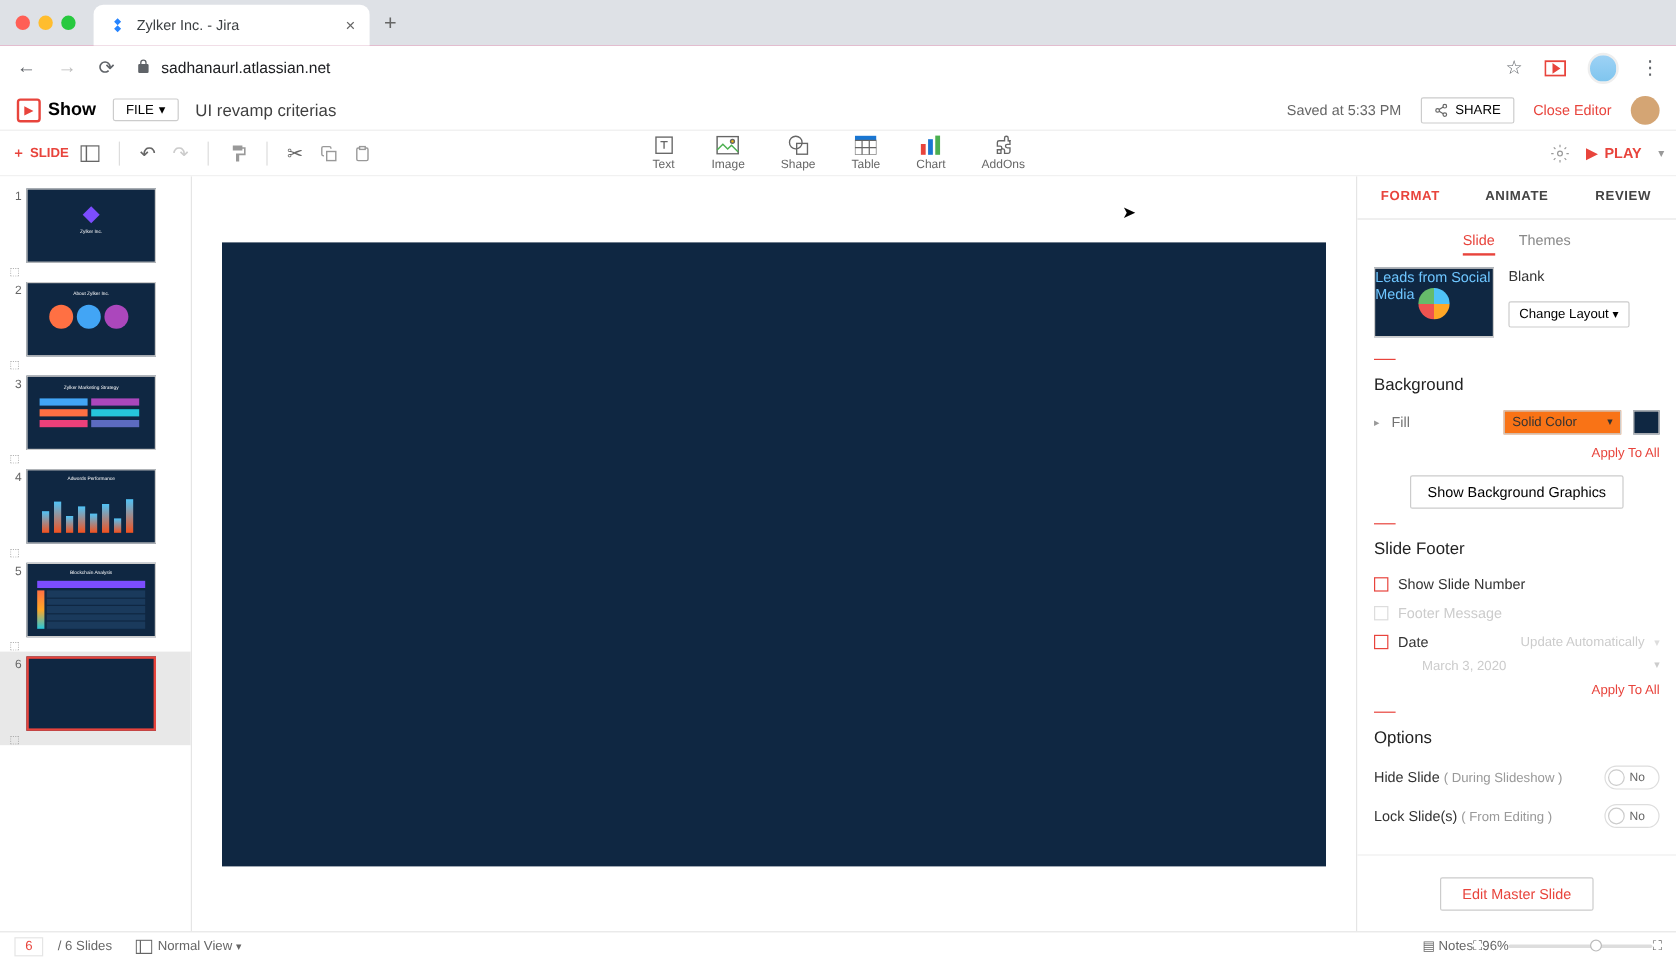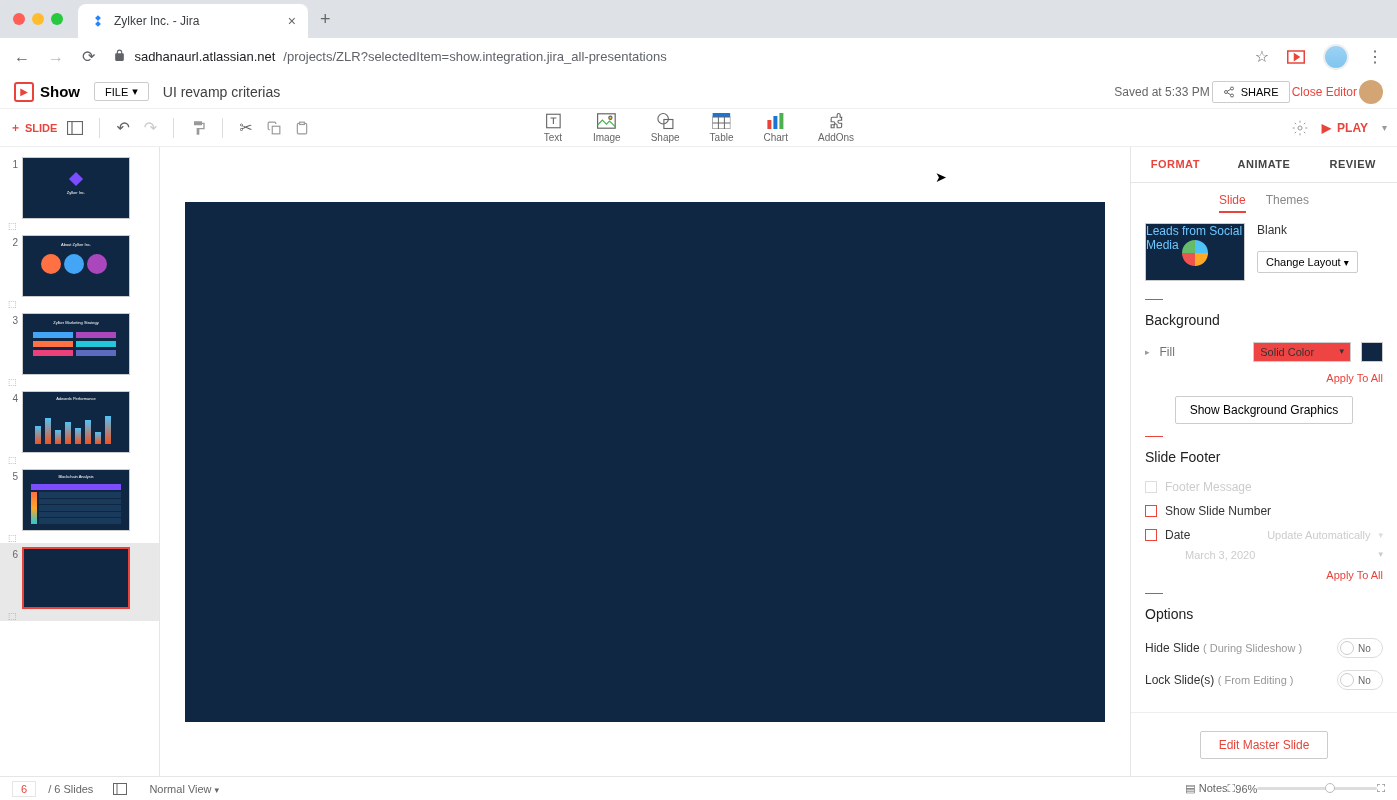--- a/index.html
+++ b/index.html
@@ -27,21 +27,21 @@
 .addr-right { display: flex; gap: 18px; align-items: center; color: #5f6368; }
 .avatar-circle { width: 26px; height: 26px; border-radius: 50%; background: linear-gradient(#9ed2f5, #7fc5ee); border: 2px solid #eee; }
 
 
 .app-header { height: 34px; display: flex; align-items: center; padding: 0 14px; gap: 14px; border-bottom: 1px solid #eee; }
 .show-logo { display: flex; align-items: center; gap: 6px; }
 .show-logo-icon { width: 20px; height: 20px; border: 2px solid #e8443c; color: #e8443c; border-radius: 3px; display: flex; align-items: center; justify-content: center; font-size: 10px; }
 .show-text { font-weight: 600; font-size: 15px; }
 .file-btn { border: 1px solid #ccc; padding: 2px 10px; font-size: 11px; border-radius: 2px; display: flex; align-items: center; gap: 4px; }
 .doc-title { font-size: 14px; color: #404040; }
-.header-right { margin-left: auto; display: flex; align-items: center; gap: 2px; }
+.header-right { margin-left: auto; display: flex; align-items: center; gap: 16px; }
 .saved-at { font-size: 12px; color: #666; }
 .share-btn { border: 1px solid #ccc; padding: 4px 10px; font-size: 11px; border-radius: 2px; display: flex; align-items: center; gap: 6px; }
 .close-editor { color: #e8443c; font-size: 12px; }
 .user-avatar { width: 24px; height: 24px; border-radius: 50%; background: #d4a574; }
 
 
 .toolbar { height: 38px; display: flex; align-items: center; padding: 0 10px; border-bottom: 1px solid #eee; position: relative; }
 .toolbar-left { display: flex; align-items: center; gap: 6px; }
 .add-slide { color: #e8443c; font-size: 11px; display: flex; align-items: center; gap: 4px; font-weight: 600; }
 .tool-ic { color: #666; padding: 4px; }
@@ -80,39 +80,39 @@
 .layout-row { display:flex; gap:12px; padding:0 14px 12px; align-items:flex-start; }
 .layout-thumb { width:100px; height:58px; background:#0f2742; border:1px solid #ccc; position:relative; overflow:hidden; }
 .layout-info { flex:1; }
 .layout-name { font-size:12px; margin-bottom:14px; }
 .change-layout-btn { border:1px solid #ccc; padding:4px 8px; font-size:11px; background:#fff; border-radius:2px; }
 .section-hr { border:none; border-top:1px solid #eee; margin:6px 0 12px 0; }
 .section-hr.accent { border-top:1px solid #e8443c; width:18px; margin:6px 0 12px 14px; }
 .section-title { font-size:14px; padding:0 14px 10px; color:#222; }
 .row { display:flex; align-items:center; padding:4px 14px; gap:10px; }
 .row-label { font-size:12px; color:#737373; }
-.select-ctl { border:1px solid #ccc; padding:3px 6px; font-size:11px; flex:1; max-width:100px; background:#ef4444; display:flex; justify-content:space-between; }
+.select-ctl { border:1px solid #ccc; padding:3px 6px; font-size:11px; flex:1; max-width:100px; background:#f97316; display:flex; justify-content:space-between; }
 .color-swatch { width:22px; height:20px; background:#0f2742; border:1px solid #ccc; }
 .apply-link { text-align:right; padding:6px 14px; color:#e8443c; font-size:11px; }
 .bg-btn { margin:6px auto 12px; display:block; border:1px solid #ccc; padding:6px 14px; font-size:12px; background:#fff; border-radius:2px; }
 .checkbox-row { display:flex; align-items:center; padding:5px 14px; gap:8px; font-size:12px; }
 .checkbox { width:12px; height:12px; border:1.5px solid #e8443c; }
 .checkbox.muted { border-color:#ddd; }
 .muted-text { color:#ccc; }
 .sub-dropdown { margin-left:40px; color:#ccc; font-size:11px; padding:2px 14px; display:flex; justify-content:space-between; }
 .option-row { display:flex; align-items:center; justify-content:space-between; padding:6px 14px; font-size:12px; }
 .toggle { width:46px; height:20px; border:1px solid #ddd; border-radius:10px; display:flex; align-items:center; position:relative; }
 .toggle-knob { width:14px; height:14px; border:1px solid #ccc; border-radius:50%; background:#fff; margin-left:2px; }
 .toggle-label { font-size:10px; margin-left:4px; color:#666; }
 .hint-text { color:#999; font-size:11px; }
 .edit-master-btn { border:1px solid #ccc; padding:6px 18px; font-size:12px; background:#fff; border-radius:2px; color:#e8443c; margin:18px auto 0; display:block; }
 
 
 .status-bar { position:absolute; bottom:0; left:0; right:0; height:24px; border-top:1px solid #e5e5e5; display:flex; align-items:center; padding:0 12px; font-size:11px; color:#666; gap:12px; }
-.status-center { display:flex; align-items:center; gap:22px; margin-left:8px; }
+.status-center { display:flex; align-items:center; gap:4px; margin-left:8px; }
 .status-right { margin-left:auto; display:flex; align-items:center; }
 .slide-num-current { color:#e8443c; border:1px solid #e5e5e5; padding:1px 8px; }
 .zoom-track { width:120px; height:3px; background:#ddd; position:relative; border-radius:2px; }
 .zoom-thumb { position:absolute; width:10px; height:10px; border-radius:50%; background:#fff; border:1px solid #bbb; top:-4px; left:68px; }
 
 
 .thumb .t-text { position:absolute; color:#fff; font-size:4px; text-align:center; width:100%; }
 .circle3 { position:absolute; top:18px; display:flex; gap:3px; left:18px; }
 .circle3 span { width:20px; height:20px; border-radius:50%; }
 .bars { position:absolute; bottom:8px; left:12px; display:flex; gap:4px; align-items:flex-end; height:30px; }
@@ -145,21 +145,20 @@
     <span class="nav-btn">←</span>
     <span class="nav-btn disabled">→</span>
     <span class="nav-btn">⟳</span>
     <div class="url-area">
       <span class="lock-icon">
         <svg width="13" height="13" viewBox="0 0 24 24">
             <path fill="#5f6368" d="M18 8h-1V6a5 5 0 00-10 0v2H6a2 2 0 00-2 2v10a2 2 0 002 2h12a2 2 0 002-2V10a2 2 0 00-2-2zM9 6a3 3 0 016 0v2H9z"></path>
           </svg>
       </span>
       <span class="url-domain">sadhanaurl.atlassian.net</span>
-        <span>/projects/ZLR?selectedItem=show.integration.jira_all-presentations</span>
     </div>
     <div class="addr-right">
       <span>☆</span>
       <span>
           <svg width="18" height="14" viewBox="0 0 24 18" fill="none" stroke="#e8443c" stroke-width="2">
             <rect x="1" y="1" width="22" height="16"></rect>
             <path d="M10 5l6 4-6 4z" fill="#e8443c"></path>
           </svg>
         </span>
       <span class="avatar-circle"></span>
@@ -417,26 +416,26 @@
           <span>Solid Color</span>
           <span style="font-size:9px">▾</span>
         </div>
       <div class="color-swatch"></div>
     </div>
     <div class="apply-link">Apply To All</div>
     <button class="bg-btn">Show Background Graphics</button>
     <hr class="section-hr accent">
     <div class="section-title">Slide Footer</div>
     <div class="checkbox-row">
+      <span class="checkbox"></span>
+      <span>Show Slide Number</span>
+    </div>
+    <div class="checkbox-row">
       <span class="checkbox muted"></span>
       <span class="muted-text">Footer Message</span>
-    </div>
-    <div class="checkbox-row">
-      <span class="checkbox"></span>
-      <span>Show Slide Number</span>
     </div>
     <div class="checkbox-row">
       <span class="checkbox"></span>
       <span>Date</span>
       <span class="muted-text" style="margin-left:auto;font-size:11px">Update Automatically</span>
       <span style="color:#ddd;font-size:9px">▾</span>
     </div>
     <div class="sub-dropdown">
       <span>March 3, 2020</span>
       <span style="font-size:9px">▾</span>

